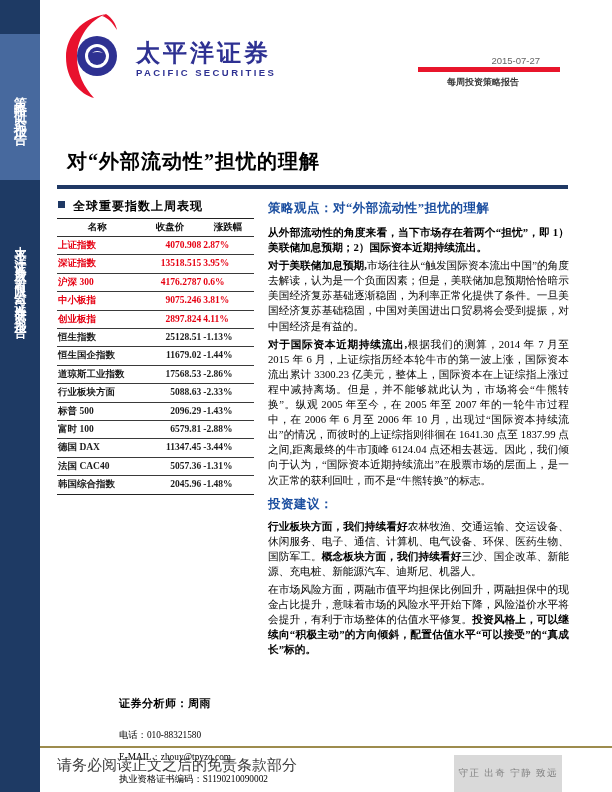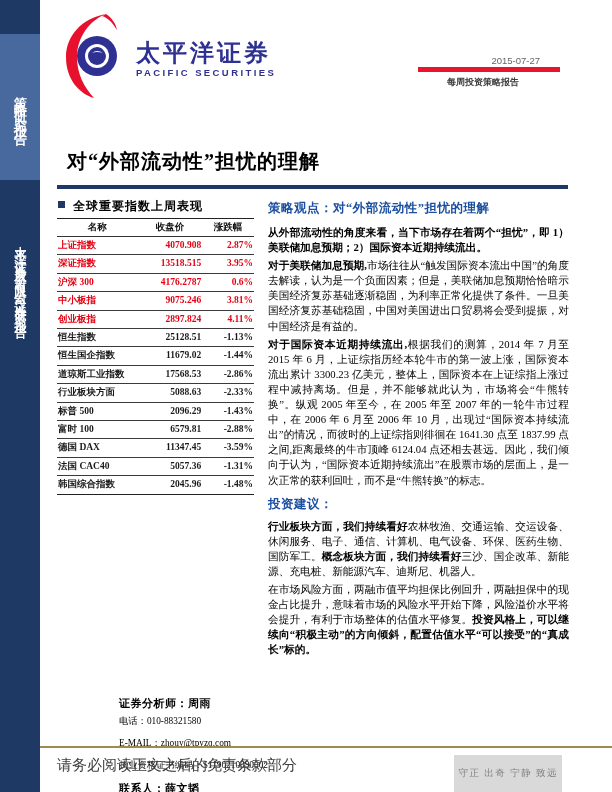--- a/index.html
+++ b/index.html
@@ -40,26 +40,26 @@
   .tbl-title-text{font-size:12px;font-weight:bold;color:#000;letter-spacing:1px;}
   table.idx{border-collapse:collapse;width:197px;margin-top:3px;font-size:9.5px;font-weight:bold;}
   table.idx th{
     border-top:1.5px solid #222;border-bottom:1px solid #333;
     font-size:9.5px;font-weight:bold;color:#111;height:15px;text-align:center;
   }
   table.idx td{border-bottom:1px solid #3a3a3a;line-height:15.4px;height:15.4px;color:#1a1a1a;white-space:nowrap;}
   table.idx tr:last-child td{border-bottom:1.5px solid #222;}
   table.idx td:nth-child(1){text-align:left;width:80px;}
   table.idx td:nth-child(2){text-align:right;width:65px;}
-  table.idx td:nth-child(3){text-align:right;width:52px;}
+  table.idx td:nth-child(3){width:52px;}
   table.idx tr.up td{color:var(--upred);}
   
   .analysts{position:absolute;left:62px;top:498px;width:200px;font-size:9.3px;color:#000;}
   .analysts .line{margin-bottom:9px;}
-  .analysts .emph{font-size:11px;font-weight:bold;margin-bottom:4px;letter-spacing:0.5px;}
+  .analysts .emph{font-size:11px;font-weight:bold;margin-bottom:18px;letter-spacing:0.5px;}
   
   .right-col{position:absolute;left:268px;top:200px;width:301px;}
   .sec-head{font-size:12.5px;font-weight:bold;color:var(--headblue);letter-spacing:0.5px;margin:0 0 8px 0;}
   .sec-head.advice{margin:8px 0 6px 0;}
   .rich p{margin:0 0 3px 0;font-size:10.7px;line-height:15.1px;text-align:justify;color:#000;}
   .rich .b{font-weight:bold;}
   
   .gold-rule{position:absolute;left:40px;top:746px;width:572px;height:2px;background:var(--gold);}
   .foot-left{position:absolute;left:57px;top:756px;font-size:15px;color:#3c3c3c;}
   .foot-right{position:absolute;right:50px;top:755px;background:#d9d9d9;color:#808080;font-size:9.5px;letter-spacing:1.5px;padding:12px 4px;}
@@ -161,21 +161,21 @@
           <td>-1.43%</td>
         </tr>
         <tr>
           <td>富时 100</td>
           <td>6579.81</td>
           <td>-2.88%</td>
         </tr>
         <tr>
           <td>德国 DAX</td>
           <td>11347.45</td>
-          <td>-3.59%</td>
+          <td>-3.44%</td>
         </tr>
         <tr>
           <td>法国 CAC40</td>
           <td>5057.36</td>
           <td>-1.31%</td>
         </tr>
         <tr>
           <td>韩国综合指数</td>
           <td>2045.96</td>
           <td>-1.48%</td>

